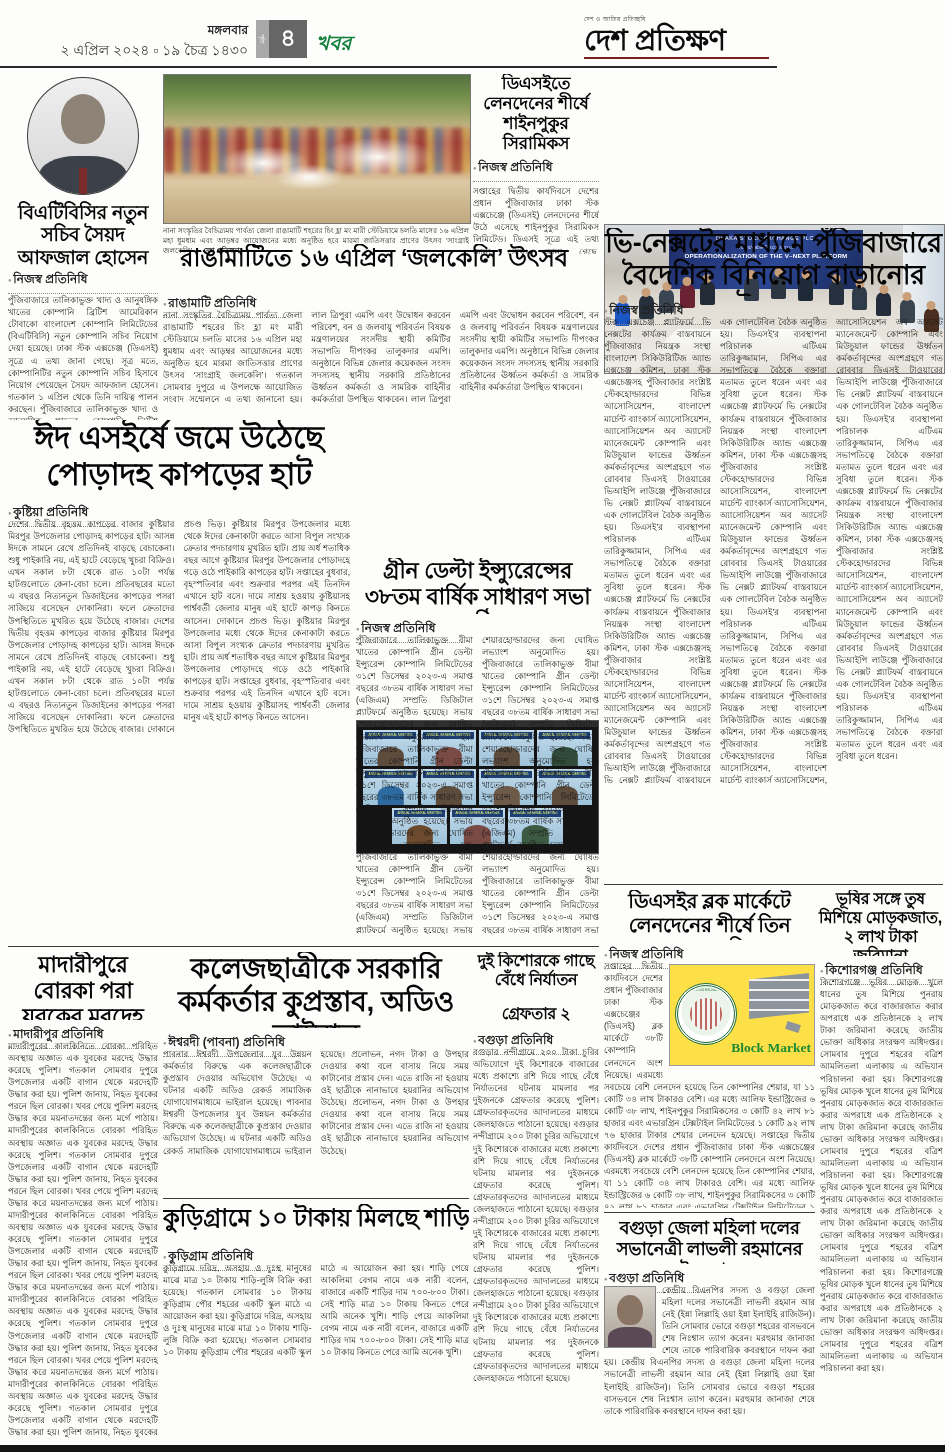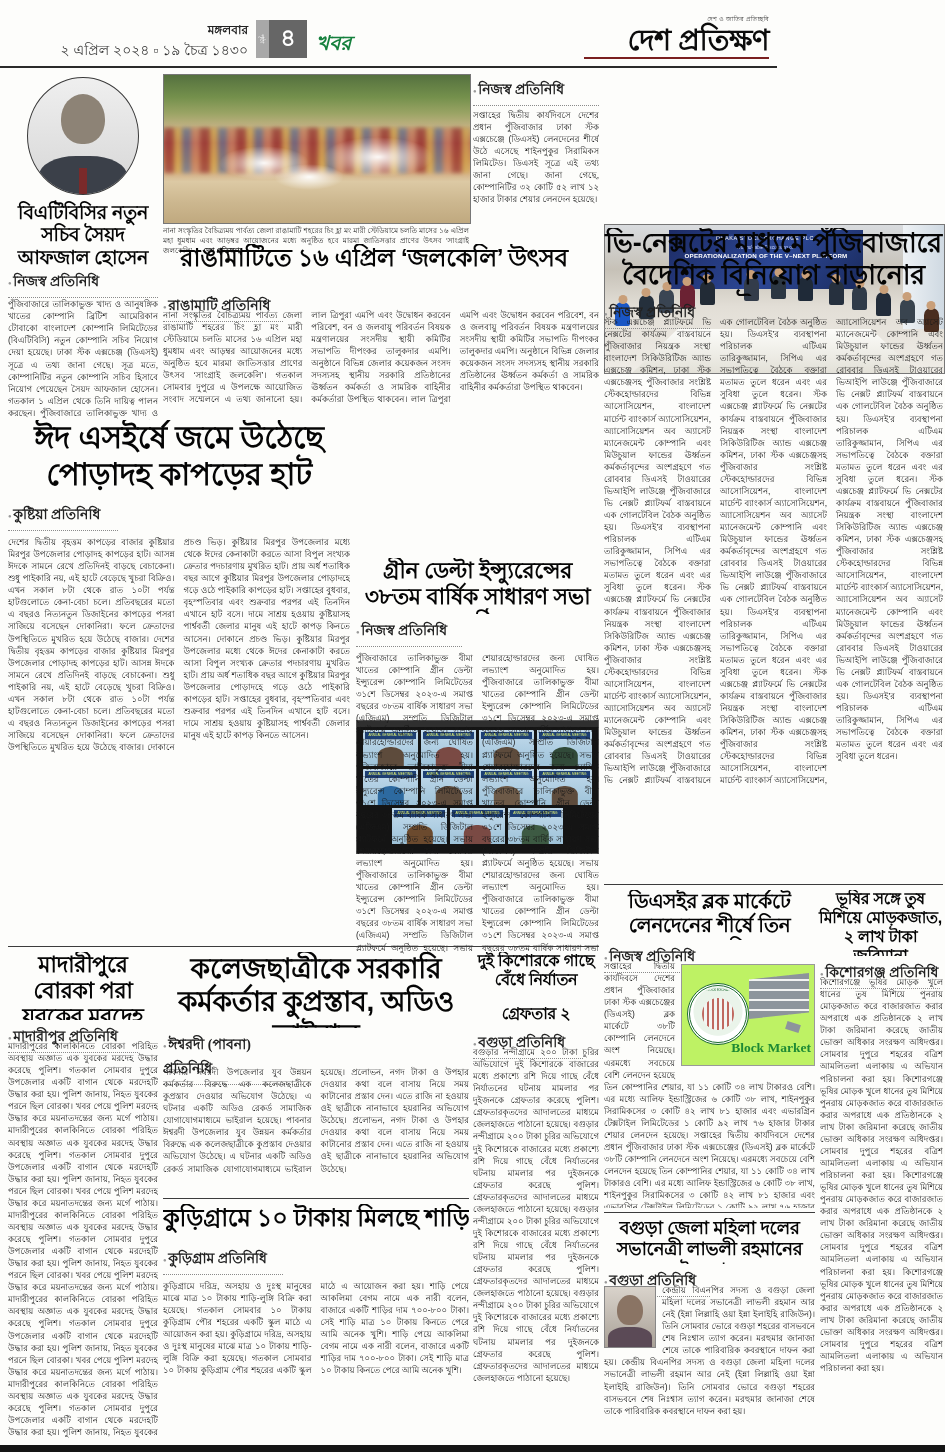--- a/index.html
+++ b/index.html
@@ -10,33 +10,33 @@
   .hdr{position:absolute;left:0;top:0;width:777px;height:66px;border-bottom:2.5px solid #2a2a2a;}
   .h-left{position:absolute;left:20px;top:24px;width:228px;text-align:right;}
   .h-weekday{font-size:12px;font-weight:bold;color:#222;line-height:1.1;}
   .h-date{font-size:14px;color:#333;margin-top:2px;}
   .h-pagenum{position:absolute;left:256px;top:20px;display:flex;height:38px;}
   .h-pstrip{width:13px;background:#a8a8a8;color:#fff;font-size:6px;writing-mode:vertical-rl;
             display:flex;align-items:center;justify-content:center;}
   .h-pnum{width:38px;background:#666;color:#fff;font-size:24px;font-weight:bold;
           display:flex;align-items:center;justify-content:center;}
   .h-section{position:absolute;left:316px;top:28px;font-size:20px;font-weight:bold;color:#15803d;font-style:italic;}
-  .h-logo{position:absolute;right:8px;top:14px;width:185px;text-align:right;}
+  .h-logo{position:absolute;right:8px;top:14px;width:185px;text-align:left;}
   .h-tagline{font-size:6px;color:#444;letter-spacing:.4px;}
   .h-title{font-size:29px;font-weight:900;color:#0c0c0c;line-height:1.05;letter-spacing:-.5px;
            border-bottom:2.5px solid #7a1f1f;padding-bottom:2px;}
 
   
   .abs{position:absolute;overflow:hidden;}
   .hl{font-weight:bold;color:#050505;text-align:center;line-height:1.18;letter-spacing:-.3px;margin:0;}
-  .byline{font-size:14px;font-weight:bold;color:#222;border-bottom:1px dotted #8a8a8a;
-          padding:1px 0 3px;font-family:Liberation Serif, serif;}
+  .byline{font-size:12px;font-weight:bold;color:#222;border-bottom:1px dotted #8a8a8a;
+          padding:1px 0 3px;}
   .byline::before{content:"\25CF  ";color:#9a9a9a;font-size:6px;vertical-align:1px;}
   .bodytext{font-size:8.5px;line-height:1.42;text-align:justify;color:#191919;overflow:hidden;}
-  .cols2{column-count:2;column-gap:9px;margin-top:18px;}
+  .cols2{column-count:2;column-gap:9px;}
   .cols3{column-count:3;column-gap:9px;}
   .hrule{position:absolute;height:1px;background:#3c3c3c;}
   .bottombar{position:absolute;left:0;bottom:0;width:945px;height:7px;background:#151515;}
 
   
   .portrait{width:110px;height:116px;border:1.5px solid #3a3a3a;border-radius:50%;margin:3px auto 7px;
             background:linear-gradient(180deg,#efefef,#d6d6d6);position:relative;overflow:hidden;}
   .portrait .head{position:absolute;top:16px;left:50%;transform:translateX(-50%);
                   width:44px;height:50px;border-radius:50% 50% 46% 46%;background:#8d8376;}
   .portrait .torso{position:absolute;bottom:-8px;left:50%;transform:translateX(-50%);
@@ -85,22 +85,22 @@
   .tile .tband{position:absolute;top:2px;left:2px;right:2px;height:7px;background:#1d3f73;
     color:#e8f874;font-size:3.2px;line-height:7px;text-align:center;overflow:hidden;white-space:nowrap;}
   .tile::after{content:"";position:absolute;bottom:0;left:50%;transform:translateX(-50%);
     width:48%;height:52%;border-radius:46% 46% 0 0;background:#5d4b3c;}
   .tile:nth-child(2)::after{background:#7a4a44;} .tile:nth-child(4)::after{background:#314a39;}
   .tile:nth-child(5)::after{background:#2d6aa0;} .tile:nth-child(7)::after{background:#6d5a48;}
   .agm-row3 .tile:nth-child(1)::after{background:#6b4a2e;}
   .agm-row3 .tile:nth-child(3)::after{background:#3d5a43;}
 
   
-  .bmbox{float:right;width:132px;height:100px;margin:4px 0 4px 6px;border:1px solid #999;background:#bef264;
-    position:relative;overflow:hidden;}
+  .bmbox{float:right;width:132px;height:100px;margin:4px 0 4px 6px;border:1px solid #999;background:#fde047;
+    position:relative;overflow:hidden;padding-left:12px;}
   .bm-logo{position:absolute;left:5px;top:18px;width:56px;height:56px;border-radius:50%;
     border:3px double #1d6b30;background:radial-gradient(circle at 50% 45%,#eaf4ea 0 58%,#ffffff 60%);}
   .bm-logo::after{content:"";position:absolute;inset:12px;border-radius:50%;
     background:repeating-linear-gradient(90deg,#b23a32 0 2px,#f6f6f6 2px 5px);opacity:.75;}
   .bm-logo .bm-ring{position:absolute;inset:2px;border-radius:50%;color:#1d6b30;font-size:3.2px;
     text-align:center;line-height:1;padding-top:1px;overflow:hidden;}
   .bm-bricks{position:absolute;right:5px;top:8px;width:60px;height:46px;
     background:repeating-linear-gradient(0deg,#8d949c 0 8px,#f2f2f2 8px 10px),
                repeating-linear-gradient(90deg,rgba(255,255,255,.45) 0 1.5px,transparent 1.5px 13px);
     clip-path:polygon(0 14%,100% 0,100% 86%,0 100%);}
@@ -153,20 +153,21 @@
     <i class="spl1"></i>
     <i class="spl2"></i>
     <i class="spl3"></i>
   </div>
   <div class="abs photocaption" style="left:163px;top:226px;width:306px;height:28px">
     <span>নানা সংস্কৃতির বৈচিত্র্যময় পার্বত্য জেলা রাঙামাটি শহরের চিং হ্লা মং মারী স্টেডিয়ামে চলতি মাসের ১৬ এপ্রিল মহা ধুমধাম এবং আড়ম্বর আয়োজনের মধ্যে অনুষ্ঠিত হবে মারমা জাতিসত্তার প্রাণের উৎসব ‘সাংগ্রাই জলকেলি’</span>
     <b>— দেশ প্রতিক্ষণ</b>
   </div>
 
   <section class="abs" style="left:473px;top:74px;width:126px;height:180px">
+    <h2 class="hl" style="font-size:17px">ডিএসইতে লেনদেনের শীর্ষে শাইনপুকুর সিরামিকস</h2>
     <div class="byline" style="margin-top:3px">নিজস্ব প্রতিনিধি</div>
     <div class="bodytext" style="height:96px;margin-top:3px">সপ্তাহের দ্বিতীয় কার্যদিবসে দেশের প্রধান পুঁজিবাজার ঢাকা স্টক এক্সচেঞ্জে (ডিএসই) লেনদেনের শীর্ষে উঠে এসেছে শাইনপুকুর সিরামিকস লিমিটেড। ডিএসই সূত্রে এই তথ্য জানা গেছে। জানা গেছে, কোম্পানিটির ৩২ কোটি ৫২ লাখ ১২ হাজার টাকার শেয়ার লেনদেন হয়েছে।</div>
   </section>
 
   <div class="abs confphoto" style="left:604px;top:74px;width:339px;height:148px">
     <i class="wallpanel"></i>
     <div class="confbanner">
       <div class="b1">DHAKA STOCK EXCHANGE PLC.</div>
       <div class="b2">Round-table Discussion on</div>
       <div class="b3">OPERATIONALIZATION OF THE V–NEXT PLATFORM</div>

